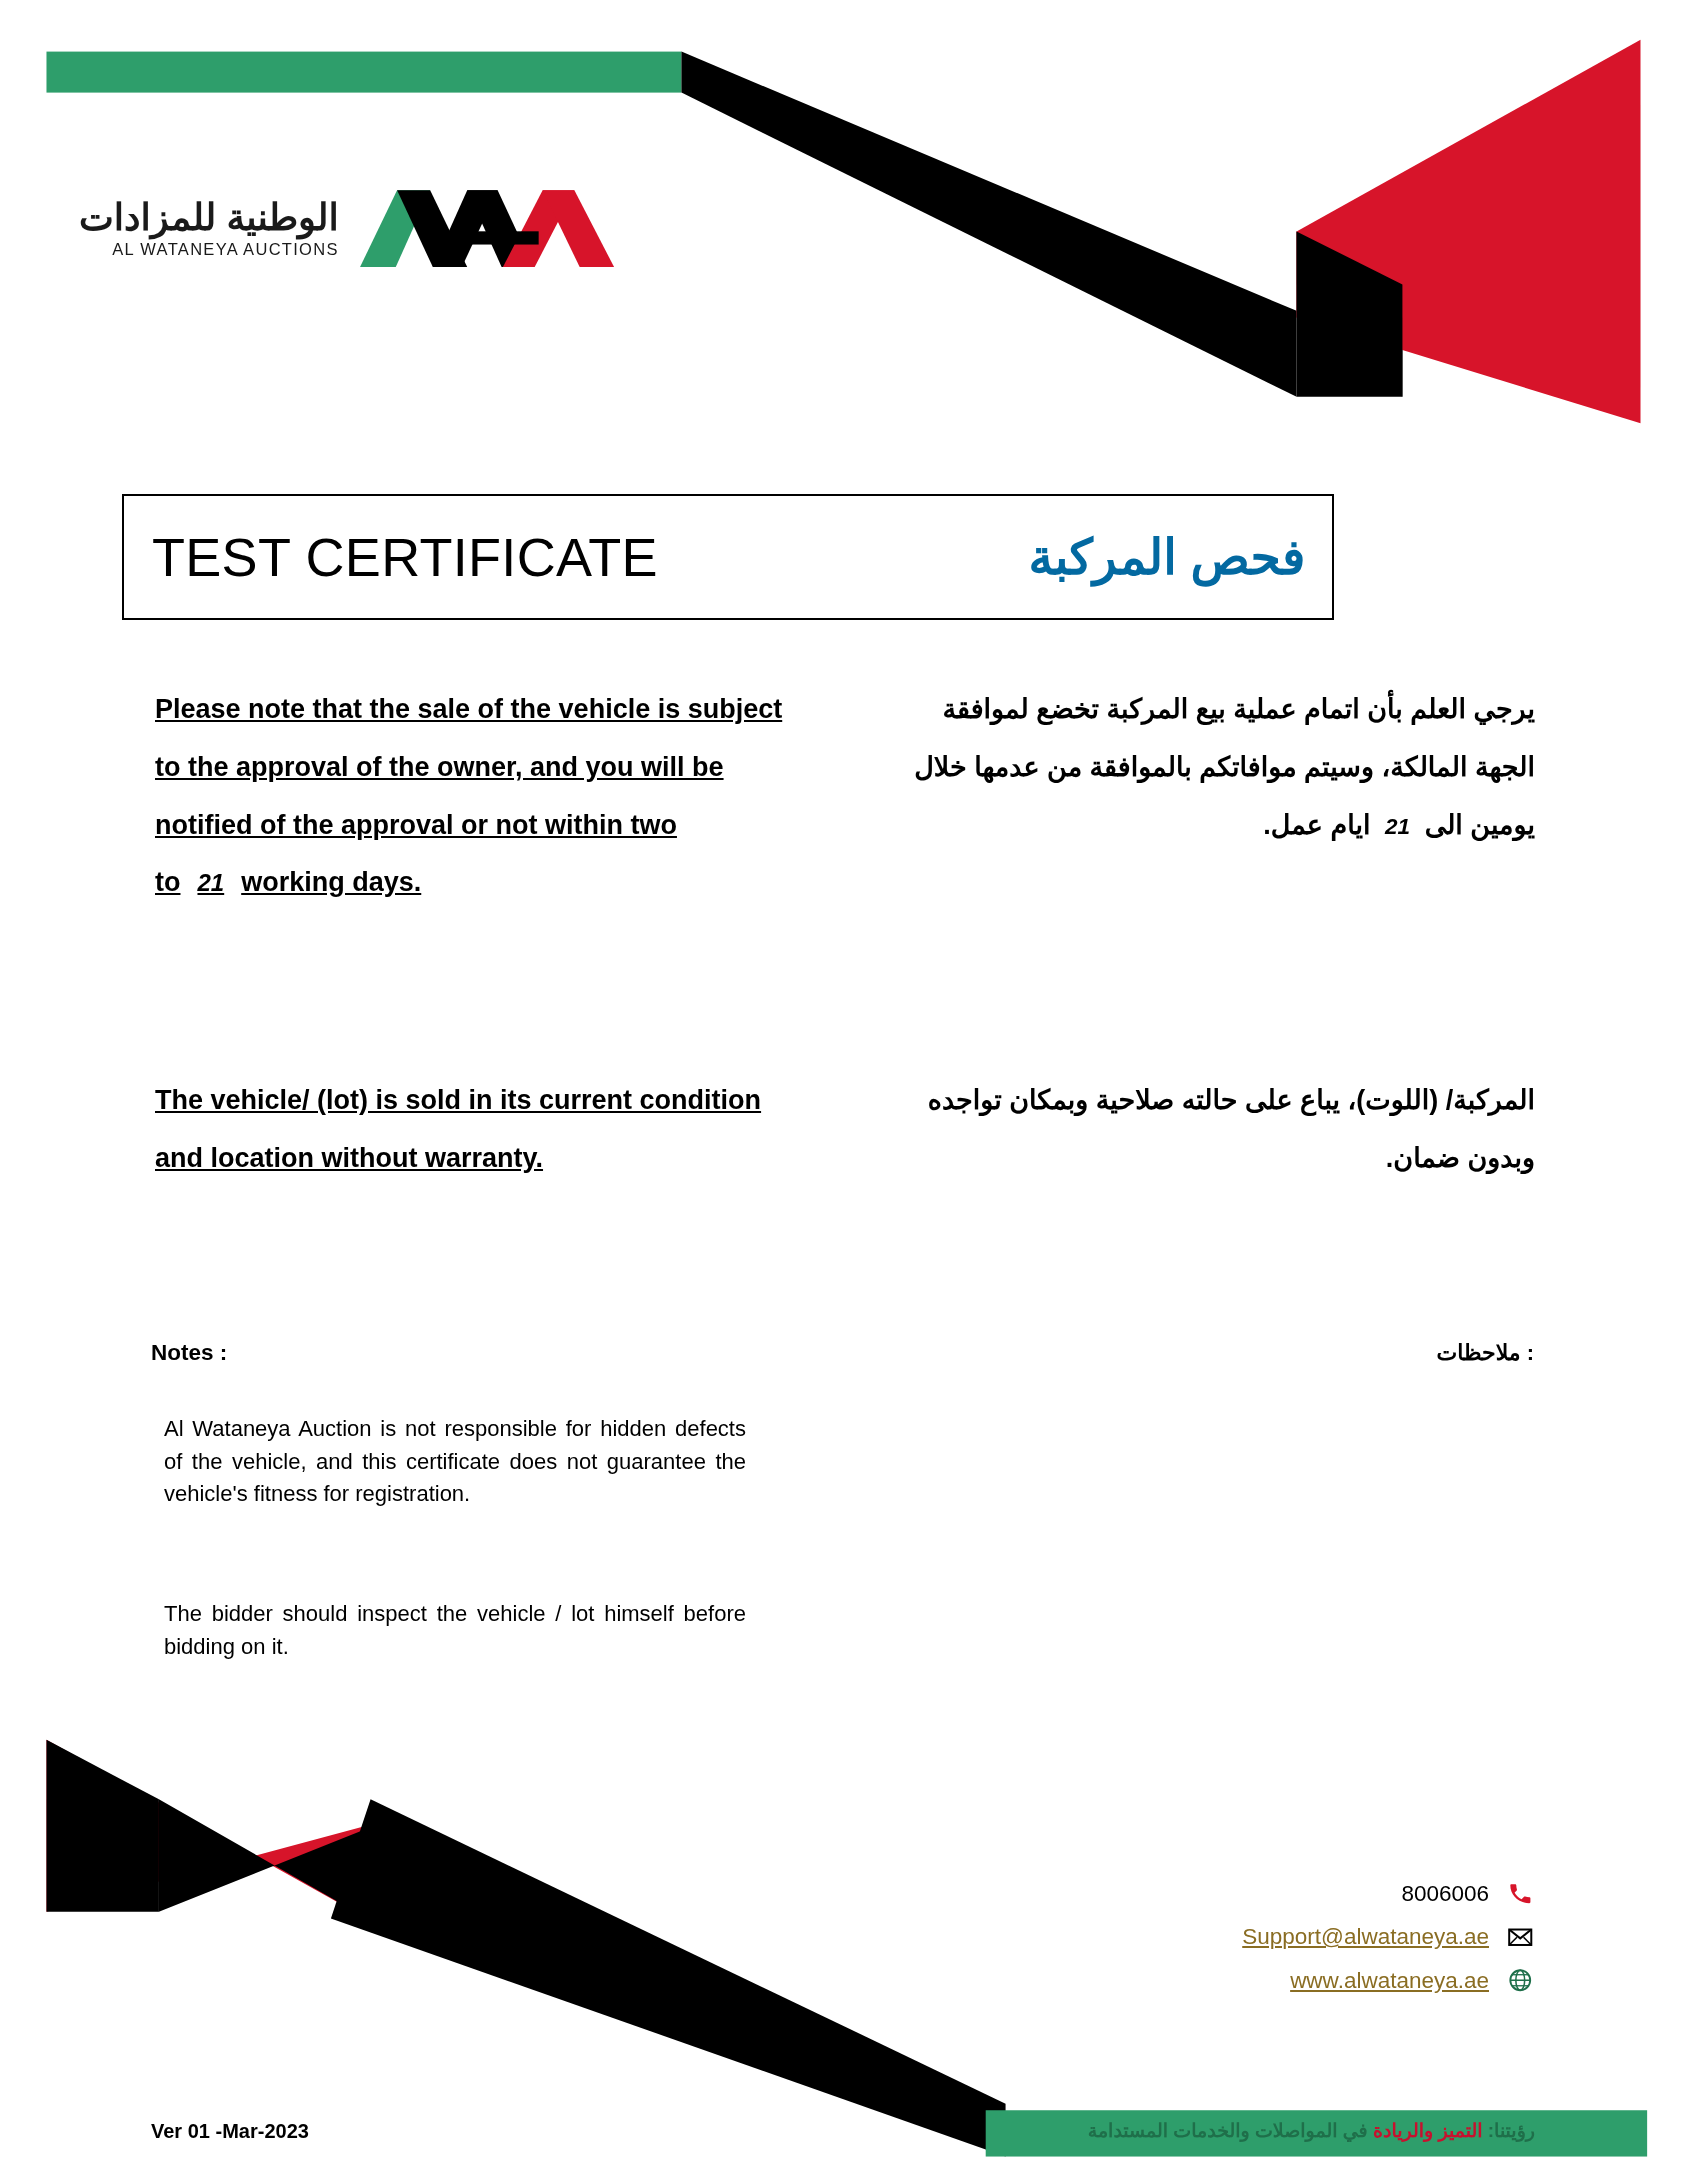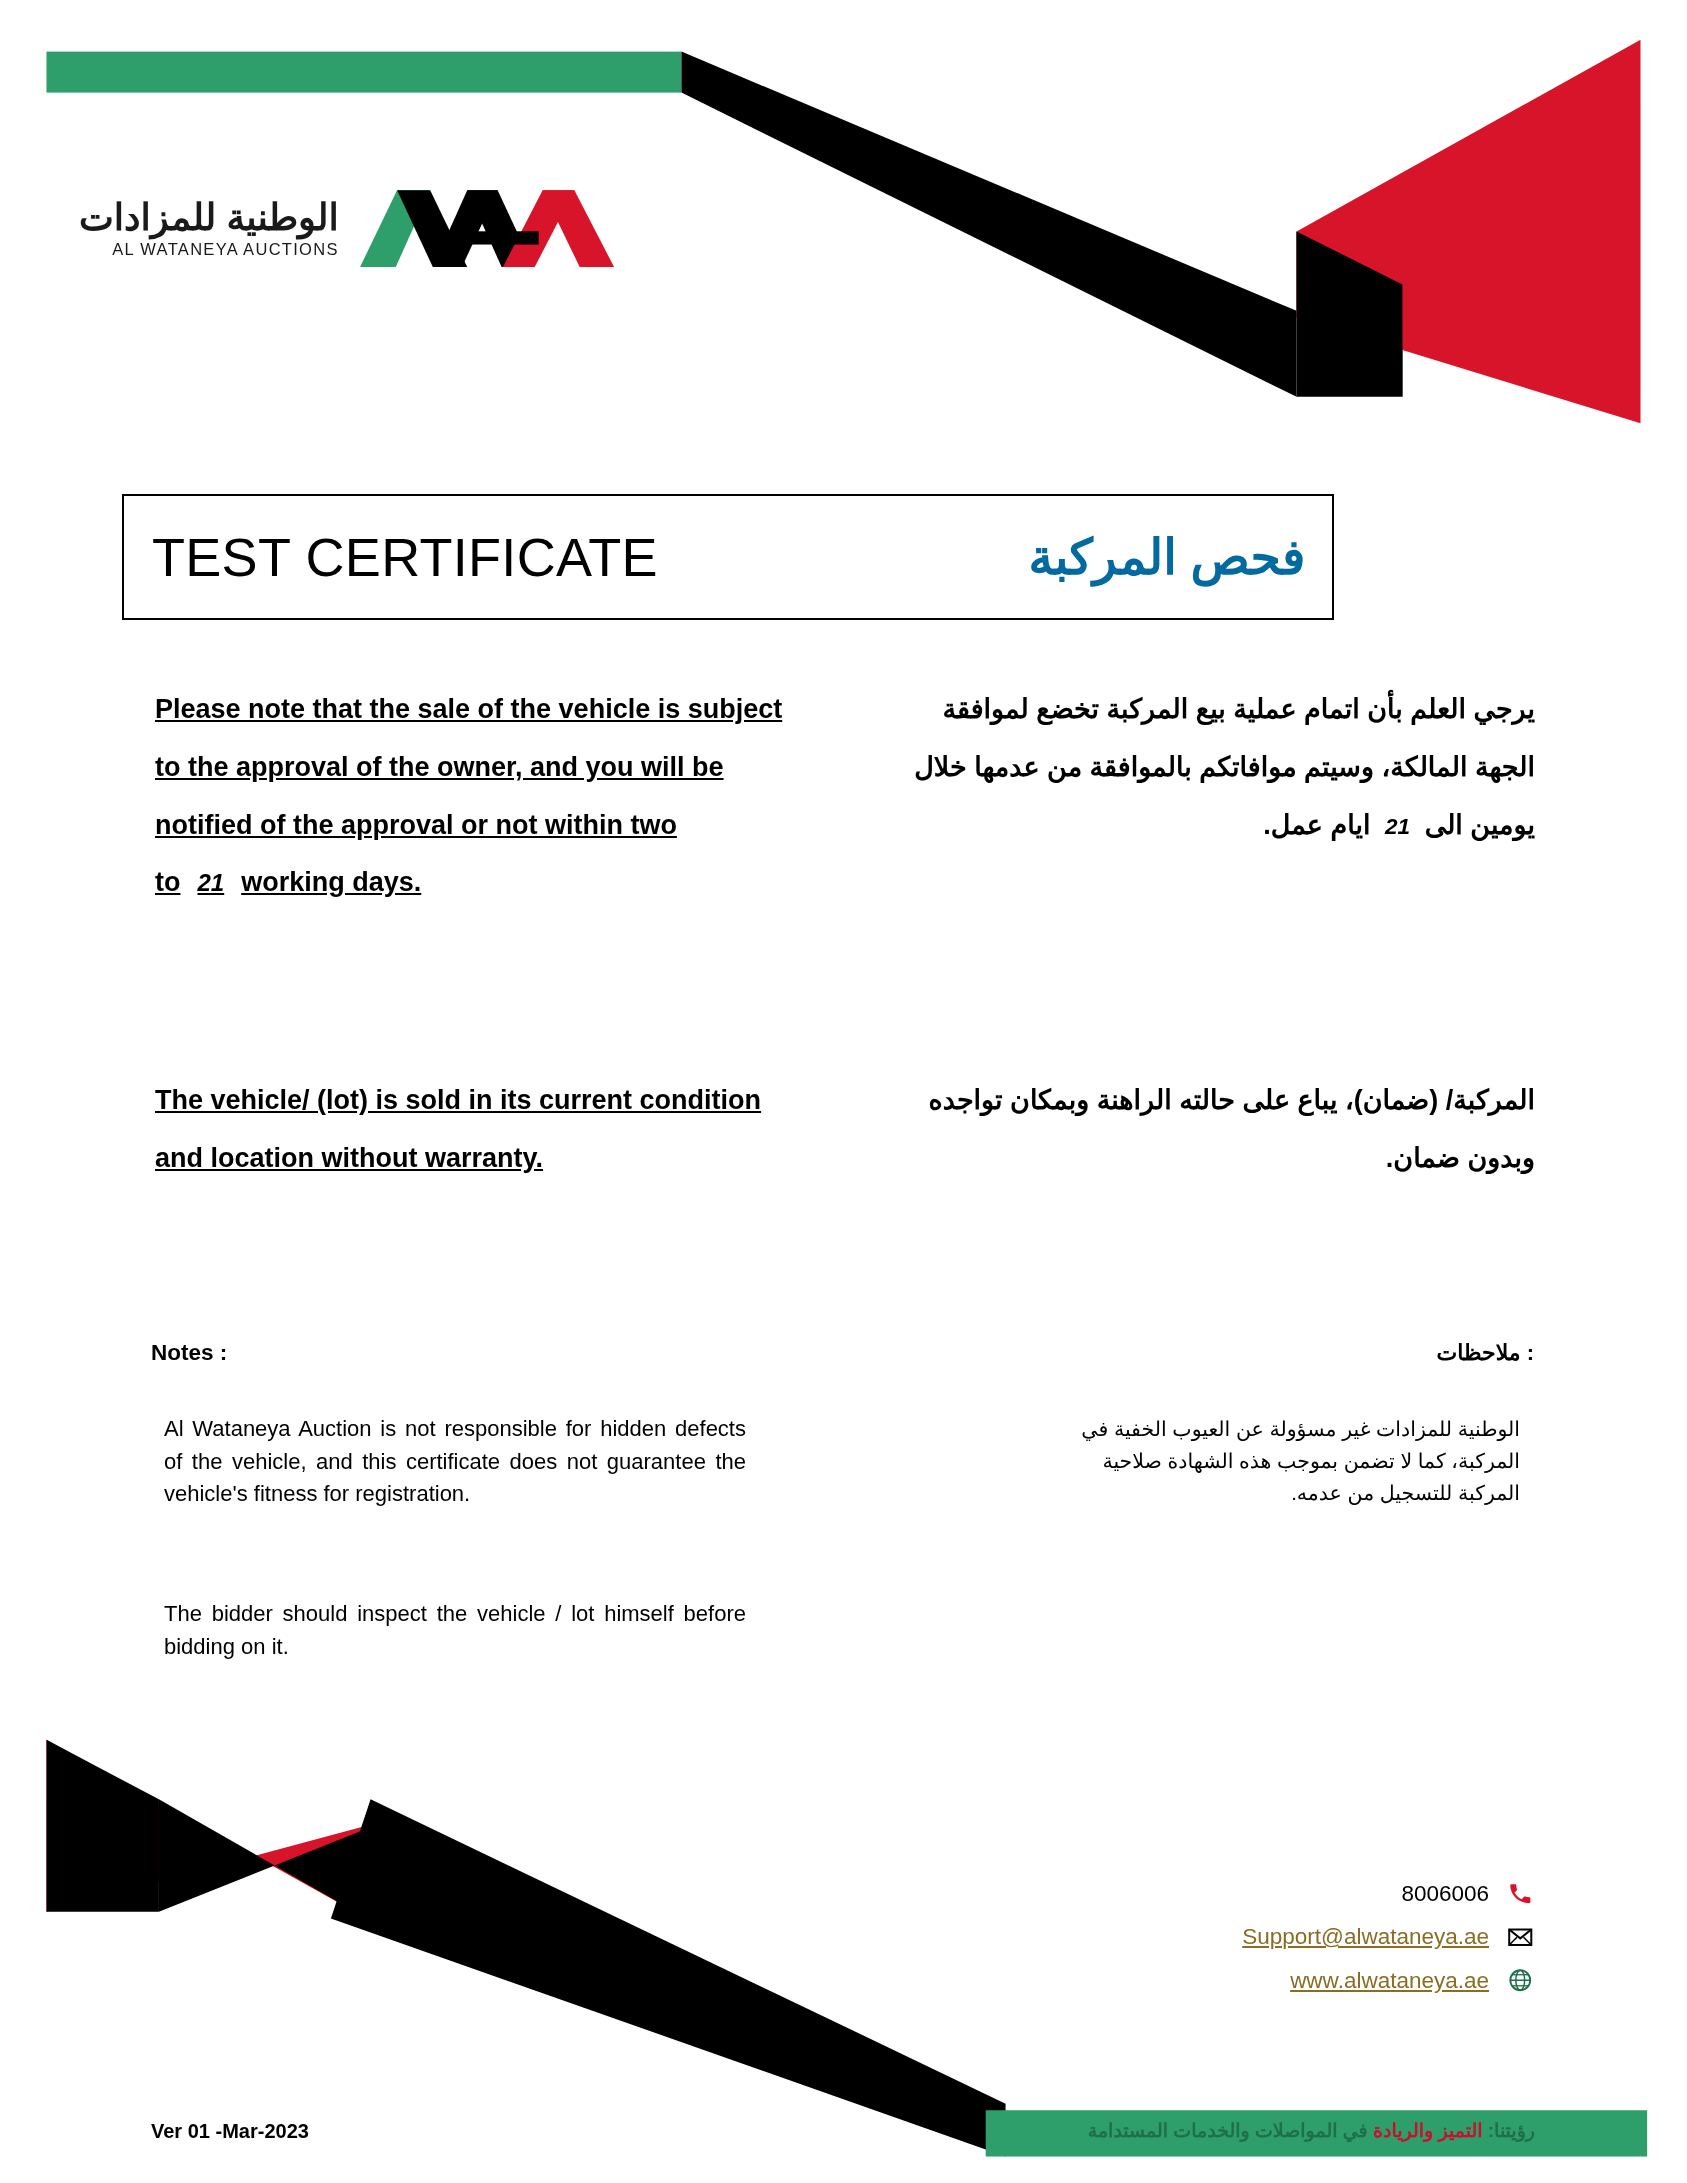--- a/index.html
+++ b/index.html
@@ -270,30 +270,29 @@
     <div class="col-en bold-en">
       <span>Please note that the sale of the vehicle is subject to the approval of the owner, and you will be notified of the approval or not within two to</span><span class="inline-val">21</span><span>working days.</span>
     </div>
     <div class="col-ar bold-ar">
       <span>يرجي العلم بأن اتمام عملية بيع المركبة تخضع لموافقة الجهة المالكة، وسيتم موافاتكم بالموافقة من عدمها خلال يومين الى</span><span class="inline-val-ar">21</span><span>ايام عمل.</span>
     </div>
   </div>
 
   <div class="para-row" style="top:1072px;">
     <div class="col-en bold-en">The vehicle/ (lot) is sold in its current condition and location without warranty.</div>
-    <div class="col-ar bold-ar">المركبة/ (ضمان)، يباع على حالته الراهنة وبمكان تواجده وبدون ضمان.</div>
+    <div class="col-ar bold-ar">المركبة/ (اللوت)، يباع على حالته صلاحية وبمكان تواجده وبدون ضمان.</div>
   </div>
 
   <div class="notes-label-en">Notes :</div>
   <div class="notes-label-ar">: ملاحظات</div>
 
   <div class="notes-en" style="top:1413px;">Al Wataneya Auction is not responsible for hidden defects of the vehicle, and this certificate does not guarantee the vehicle's fitness for registration.</div>
   <div class="notes-en" style="top:1598px;">The bidder should inspect the vehicle / lot himself before bidding on it.</div>
 
-  <div class="notes-ar" style="top:1413px;">الوطنية للمزادات غير مسؤولة عن العيوب الخفية في المركبة، كما لا تضمن بموجب هذه الشهادة صلاحية المركبة للتسجيل من عدمه.</div>
 
   <svg class="deco-bottom" viewBox="0 0 2550 700" xmlns="http://www.w3.org/2000/svg">
     <polygon points="70,30 590,320 590,150 70,290" fill="#d7142a"></polygon>
     <polygon points="70,30 240,120 240,290 70,290" fill="#000000"></polygon>
     <polygon points="240,120 240,290 590,150 590,320" fill="#000000"></polygon>
     <polygon points="560,120 1520,580 1520,660 500,300" fill="#000000"></polygon>
     <rect x="1490" y="590" width="1000" height="70" fill="#2e9e6b"></rect>
   </svg>
 
   <div class="contact">

